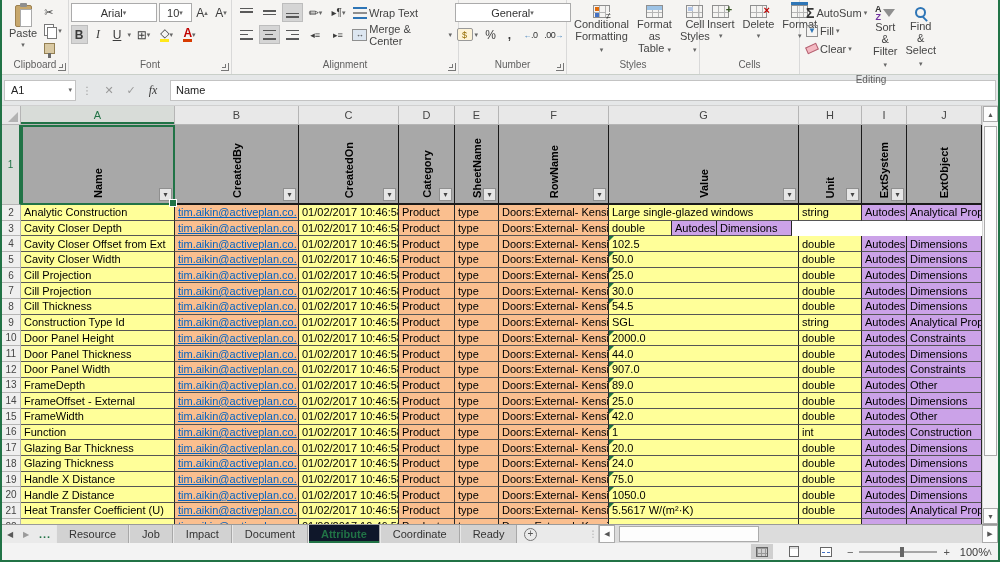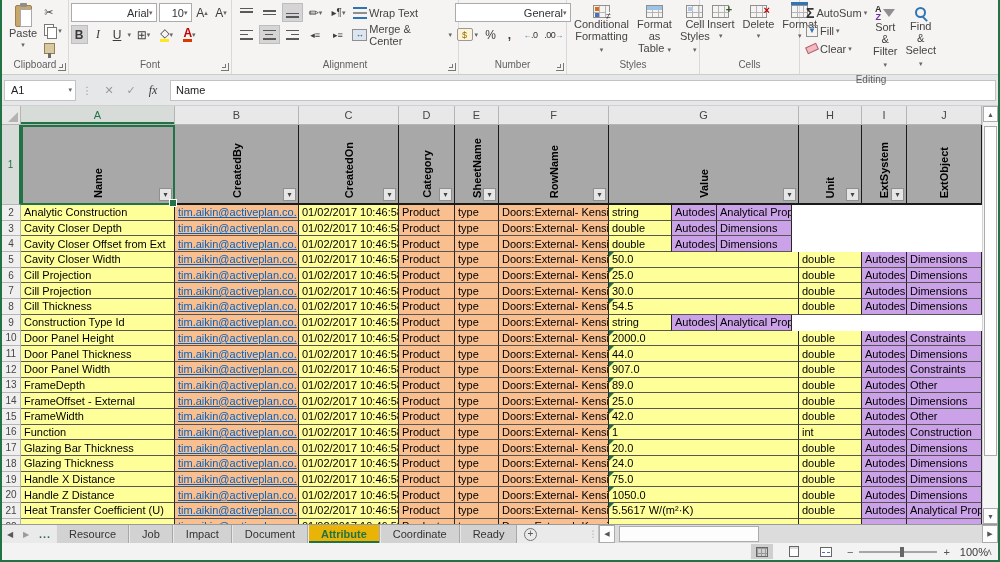--- a/index.html
+++ b/index.html
@@ -12,21 +12,21 @@
   .rgroup-body { flex:1; display:flex; align-items:flex-start; padding:3px 4px 0 4px; gap:2px; }
   .rgroup-label { height:16px; text-align:center; font-size:10px; color:#5f5f5f; line-height:14px; }
   .launcher { position:absolute; right:2px; bottom:3px; width:8px; height:8px; border-right:1px solid #777; border-bottom:1px solid #777; }
   .launcher::before { content:""; position:absolute; right:2px; bottom:2px; width:3px; height:3px; border-right:1px solid #777; border-bottom:1px solid #777; }
   .bigbtn { display:flex; flex-direction:column; align-items:center; justify-content:flex-start; padding:2px 3px; font-size:11px; color:#444; text-align:center; line-height:12px; }
   .dd { font-size:7px; color:#666; }
   .minicol { display:flex; flex-direction:column; gap:1px; padding-top:1px; }
   .minibtn { height:17px; display:flex; align-items:center; gap:2px; padding:0 2px; font-size:11px; color:#444; }
   .ribrows { display:flex; flex-direction:column; gap:3px; }
   .ribrow { display:flex; align-items:center; gap:2px; }
-  .selbox { background:#fff; border:1px solid #ababab; height:19px; display:flex; align-items:center; font-size:11px; color:#333; padding:0 3px; justify-content:flex-end; }
+  .selbox { background:#fff; border:1px solid #ababab; height:19px; display:flex; align-items:center; font-size:11px; color:#333; padding:0 3px; justify-content:center; }
   .sqbtn { width:21px; height:19px; display:flex; align-items:center; justify-content:center; font-size:12px; color:#3b3b3b; }
   .sqbtn.small { width:17px; }
   .active-toggle { background:#d5d5d5; border:1px solid #bdbdbd; }
   .under-red { border-bottom:3px solid #d83b01; line-height:11px; font-weight:bold; }
   .under-yel { border-bottom:3px solid #ffe81a; line-height:11px; }
   .lines-ic { width:13px; height:10px; display:flex; flex-direction:column; justify-content:space-between; }
   .lines-ic i { height:1.5px; background:#595959; display:block; }
   .lines-ic.l i:nth-child(2){width:60%;} .lines-ic.c i:nth-child(2){width:60%;margin:0 auto;} .lines-ic.r i:nth-child(2){width:60%;margin-left:auto;}
   
   .paste-ic { width:17px; height:22px; background:#c7a76c; border:1px solid #9c8050; border-radius:2px; position:relative; }
@@ -112,21 +112,21 @@
   .sc-arrow { height:16px; flex:none; background:#fdfdfd; border:1px solid #ababab; display:flex; align-items:center; justify-content:center; font-size:7px; color:#555; }
   #vtrack { flex:1; position:relative; }
   #vthumb { position:absolute; left:1px; right:1px; top:4px; height:330px; background:#fdfdfd; border:1px solid #ababab; }
 
   
   #tabbar { height:19px; background:#eaeaea; border-top:1px solid #9a9a9a; display:flex; align-items:stretch; flex:none; font-size:11px; }
   .navarr { width:16px; display:flex; align-items:center; justify-content:center; color:#595959; font-size:8px; }
   .navarr.dim { color:#9a9a9a; }
   #tab-overflow { width:22px; display:flex; align-items:center; justify-content:center; color:#217346; font-weight:bold; letter-spacing:1px; }
   .sheettab { padding:0 12px; display:flex; align-items:center; background:#d2d2d2; border-right:1px solid #a8a8a8; border-left:1px solid #e8e8e8; color:#333; }
-  .sheettab.active { background:#eab308; color:#217346; font-weight:bold; box-shadow:inset 0 -2px 0 #217346; }
+  .sheettab.active { background:#0f172a; color:#217346; font-weight:bold; box-shadow:inset 0 -2px 0 #217346; }
   #newsheet { width:26px; display:flex; align-items:center; justify-content:center; }
   #newsheet .circ { width:13px; height:13px; border:1px solid #767676; border-radius:50%; display:flex; align-items:center; justify-content:center; font-size:10px; color:#555; line-height:10px; }
   #tab-spacer { flex:1; }
   #hgrip { width:10px; display:flex; align-items:center; justify-content:center; color:#9a9a9a; font-size:9px; }
   #hscroll { width:400px; display:flex; align-items:stretch; background:#dcdcdc; border-left:1px solid #c0c0c0; }
   #hscroll .sc-arrow { width:16px; height:auto; }
   #htrack { flex:1; position:relative; }
   #hthumb { position:absolute; top:1px; bottom:1px; left:4px; width:140px; background:#fdfdfd; border:1px solid #ababab; }
 
   
@@ -498,20 +498,21 @@
         </div>
       <div id="grid-rows">
           <div class="grid-row">
     <div class="rowhdr">2</div>
     <div class="cell w-a bg-y">Analytic Construction</div>
     <div class="cell w-b bg-o link">tim.aikin@activeplan.co.</div>
     <div class="cell w-c bg-y">01/02/2017 10:46:58</div>
     <div class="cell w-d bg-o">Product</div>
     <div class="cell w-e bg-o">type</div>
     <div class="cell w-f bg-o">Doors:External- Kensin</div>
+    <div class="cell w-g bg-y cg">Large single-glazed windows</div>
     <div class="cell w-h bg-y">string</div>
     <div class="cell w-i bg-p">Autodes</div>
     <div class="cell w-j bg-p">Analytical Prope</div>
   </div>
           <div class="grid-row">
     <div class="rowhdr">3</div>
     <div class="cell w-a bg-y">Cavity Closer Depth</div>
     <div class="cell w-b bg-o link">tim.aikin@activeplan.co.</div>
     <div class="cell w-c bg-y">01/02/2017 10:46:58</div>
     <div class="cell w-d bg-o">Product</div>
@@ -522,20 +523,21 @@
     <div class="cell w-j bg-p">Dimensions</div>
   </div>
           <div class="grid-row">
     <div class="rowhdr">4</div>
     <div class="cell w-a bg-y">Cavity Closer Offset from Ext</div>
     <div class="cell w-b bg-o link">tim.aikin@activeplan.co.</div>
     <div class="cell w-c bg-y">01/02/2017 10:46:58</div>
     <div class="cell w-d bg-o">Product</div>
     <div class="cell w-e bg-o">type</div>
     <div class="cell w-f bg-o">Doors:External- Kensin</div>
+    <div class="cell w-g bg-y cg flag">102.5</div>
     <div class="cell w-h bg-y">double</div>
     <div class="cell w-i bg-p">Autodes</div>
     <div class="cell w-j bg-p">Dimensions</div>
   </div>
           <div class="grid-row">
     <div class="rowhdr">5</div>
     <div class="cell w-a bg-y">Cavity Closer Width</div>
     <div class="cell w-b bg-o link">tim.aikin@activeplan.co.</div>
     <div class="cell w-c bg-y">01/02/2017 10:46:58</div>
     <div class="cell w-d bg-o">Product</div>
@@ -586,20 +588,21 @@
     <div class="cell w-j bg-p">Dimensions</div>
   </div>
           <div class="grid-row">
     <div class="rowhdr">9</div>
     <div class="cell w-a bg-y">Construction Type Id</div>
     <div class="cell w-b bg-o link">tim.aikin@activeplan.co.</div>
     <div class="cell w-c bg-y">01/02/2017 10:46:58</div>
     <div class="cell w-d bg-o">Product</div>
     <div class="cell w-e bg-o">type</div>
     <div class="cell w-f bg-o">Doors:External- Kensin</div>
+    <div class="cell w-g bg-y cg">SGL</div>
     <div class="cell w-h bg-y">string</div>
     <div class="cell w-i bg-p">Autodes</div>
     <div class="cell w-j bg-p">Analytical Prope</div>
   </div>
           <div class="grid-row">
     <div class="rowhdr">10</div>
     <div class="cell w-a bg-y">Door Panel Height</div>
     <div class="cell w-b bg-o link">tim.aikin@activeplan.co.</div>
     <div class="cell w-c bg-y">01/02/2017 10:46:58</div>
     <div class="cell w-d bg-o">Product</div>

